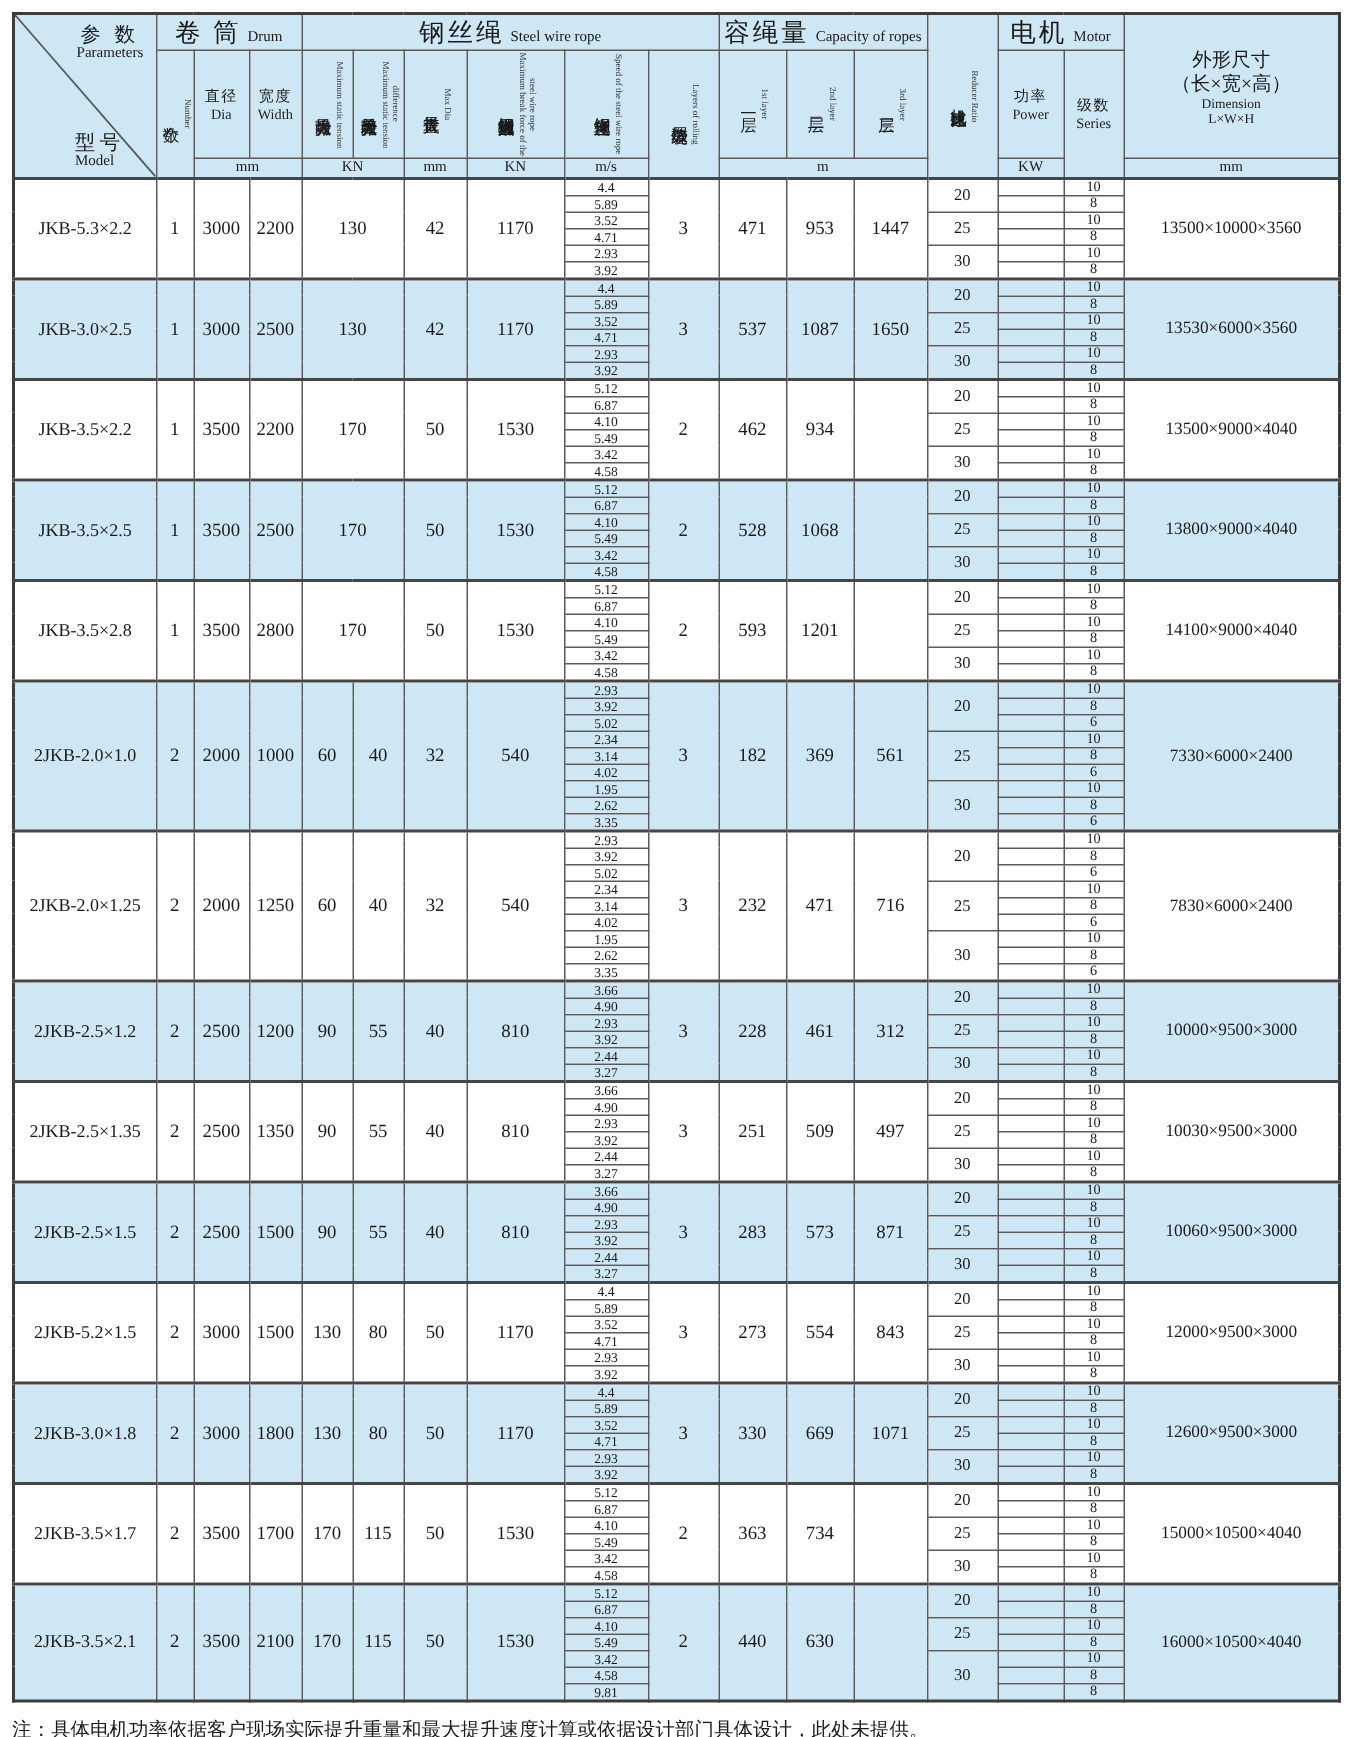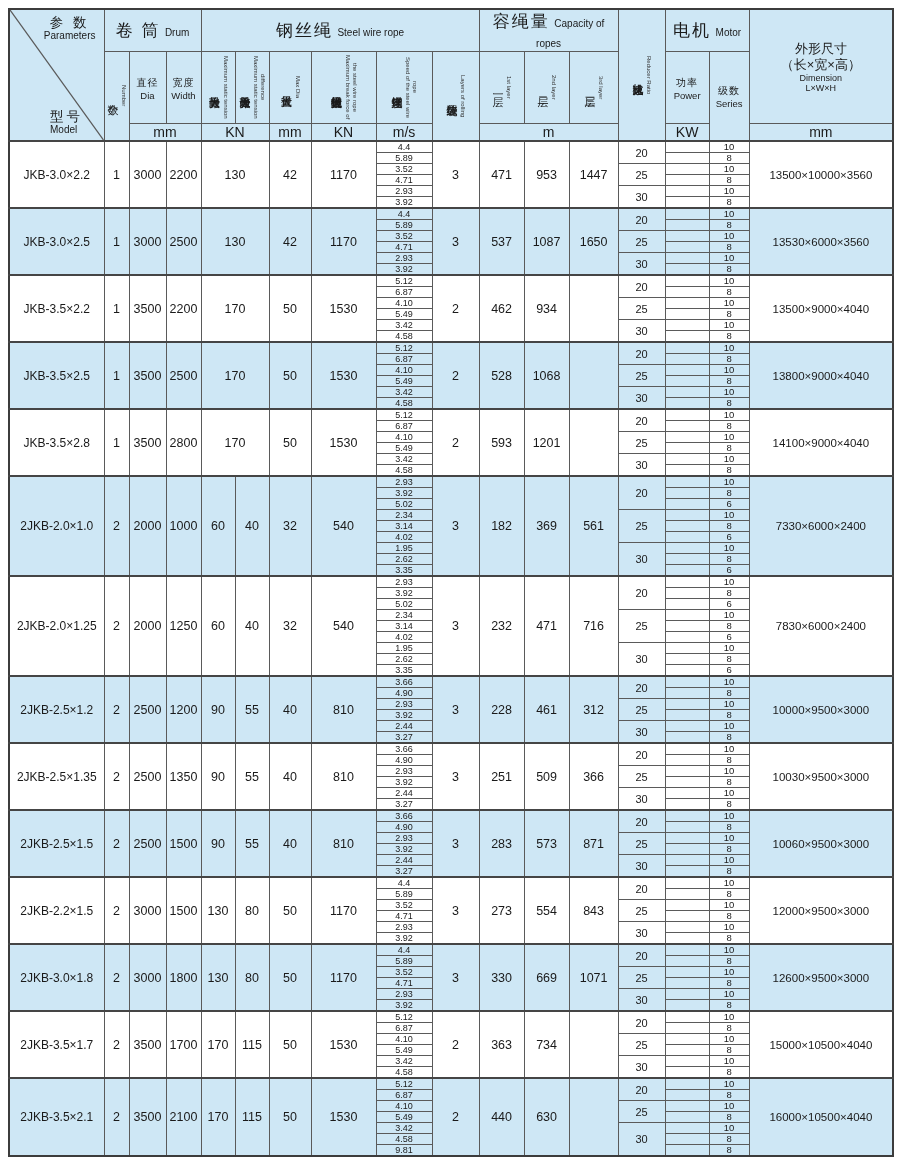--- a/index.html
+++ b/index.html
@@ -2,21 +2,21 @@
 <html><head>
 <meta charset="utf-8">
 <style>
   * { margin:0; padding:0; box-sizing:border-box; }
   html,body { background:#fff; }
   .page {
     position:relative;
     width:900px; height:1158px;
     background:#fff;
     padding:8px;
-    font-family:Liberation Sans, sans-serif;
+    font-family:Liberation Serif, serif;
     color:#1a1a1a;
   }
   table.spec {
     border-collapse:collapse;
     table-layout:fixed;
     width:884px;
     border:2px solid #3c3c3c;
   }
   th, td {
     border:1px solid #5a5a5a;
@@ -46,21 +46,21 @@
     writing-mode:vertical-rl; text-orientation:upright;
     font-size:11px; line-height:13px; max-height:70px;
   }
   .zh-v.wrap2 { height:52px; }
   .en-v {
     writing-mode:vertical-lr;
     font-size:6px; line-height:7px; max-height:70px; color:#333;
   }
   .dimhead .zh { font-size:13px; line-height:16px; }
   .dimhead .en { font-size:9px; line-height:10px; color:#222; }
-  .unit { font-size:14px; }
+  .unit { font-size:10px; }
 
   
   th.corner { position:relative; }
   .diag { position:absolute; left:0; top:0; width:100%; height:100%; }
   .diag line { stroke:#5a5a5a; stroke-width:1.2; }
   .corner-param { position:absolute; top:5px; right:8px; text-align:center; }
   .corner-model { position:absolute; bottom:5px; left:8px; text-align:left;margin-left:32px; }
   .corner-param .zh, .corner-model .zh { font-size:13.5px; letter-spacing:3px; line-height:15px; }
   .corner-param .en, .corner-model .en { font-size:10px; line-height:11px; letter-spacing:0; }
 
@@ -215,21 +215,21 @@
         <th class="unit">mm</th>
         <th class="unit">KN</th>
         <th class="unit">m/s</th>
         <th class="unit" colspan="3">m</th>
         <th class="unit">KW</th>
         <th class="unit">mm</th>
       </tr>
     </thead>
     <tbody id="table-body">
         <tr class="row-white group-top">
-          <td class="model-cell" rowspan="6">JKB-3.0×2.2</td>
+          <td class="model-cell" rowspan="6">JKB-5.3×2.2</td>
           <td class="num" rowspan="6">1</td>
           <td class="num" rowspan="6">3000</td>
           <td class="num" rowspan="6">2200</td>
           <td class="num" rowspan="6" colspan="2">130</td>
           <td class="num" rowspan="6">42</td>
           <td class="num" rowspan="6">1170</td>
           <td class="speed">4.4</td>
           <td class="num" rowspan="6">3</td>
           <td class="num" rowspan="6">471</td>
           <td class="num" rowspan="6">953</td>
@@ -620,21 +620,21 @@
           <td class="num" rowspan="6">2500</td>
           <td class="num" rowspan="6">1350</td>
           <td class="num" rowspan="6">90</td>
           <td class="num" rowspan="6">55</td>
           <td class="num" rowspan="6">40</td>
           <td class="num" rowspan="6">810</td>
           <td class="speed">3.66</td>
           <td class="num" rowspan="6">3</td>
           <td class="num" rowspan="6">251</td>
           <td class="num" rowspan="6">509</td>
-          <td class="num" rowspan="6">366</td>
+          <td class="num" rowspan="6">497</td>
           <td class="ratio" rowspan="2">20</td>
           <td class="power"></td>
           <td class="series">10</td>
           <td class="dim" rowspan="6">10030×9500×3000</td>
         </tr>
         <tr class="row-white">
           <td class="speed">4.90</td>
           <td class="power"></td>
           <td class="series">8</td>
         </tr>
@@ -700,21 +700,21 @@
           <td class="ratio" rowspan="2">30</td>
           <td class="power"></td>
           <td class="series">10</td>
         </tr>
         <tr class="row-blue">
           <td class="speed">3.27</td>
           <td class="power"></td>
           <td class="series">8</td>
         </tr>
         <tr class="row-white group-top">
-          <td class="model-cell" rowspan="6">2JKB-2.2×1.5</td>
+          <td class="model-cell" rowspan="6">2JKB-5.2×1.5</td>
           <td class="num" rowspan="6">2</td>
           <td class="num" rowspan="6">3000</td>
           <td class="num" rowspan="6">1500</td>
           <td class="num" rowspan="6">130</td>
           <td class="num" rowspan="6">80</td>
           <td class="num" rowspan="6">50</td>
           <td class="num" rowspan="6">1170</td>
           <td class="speed">4.4</td>
           <td class="num" rowspan="6">3</td>
           <td class="num" rowspan="6">273</td>

